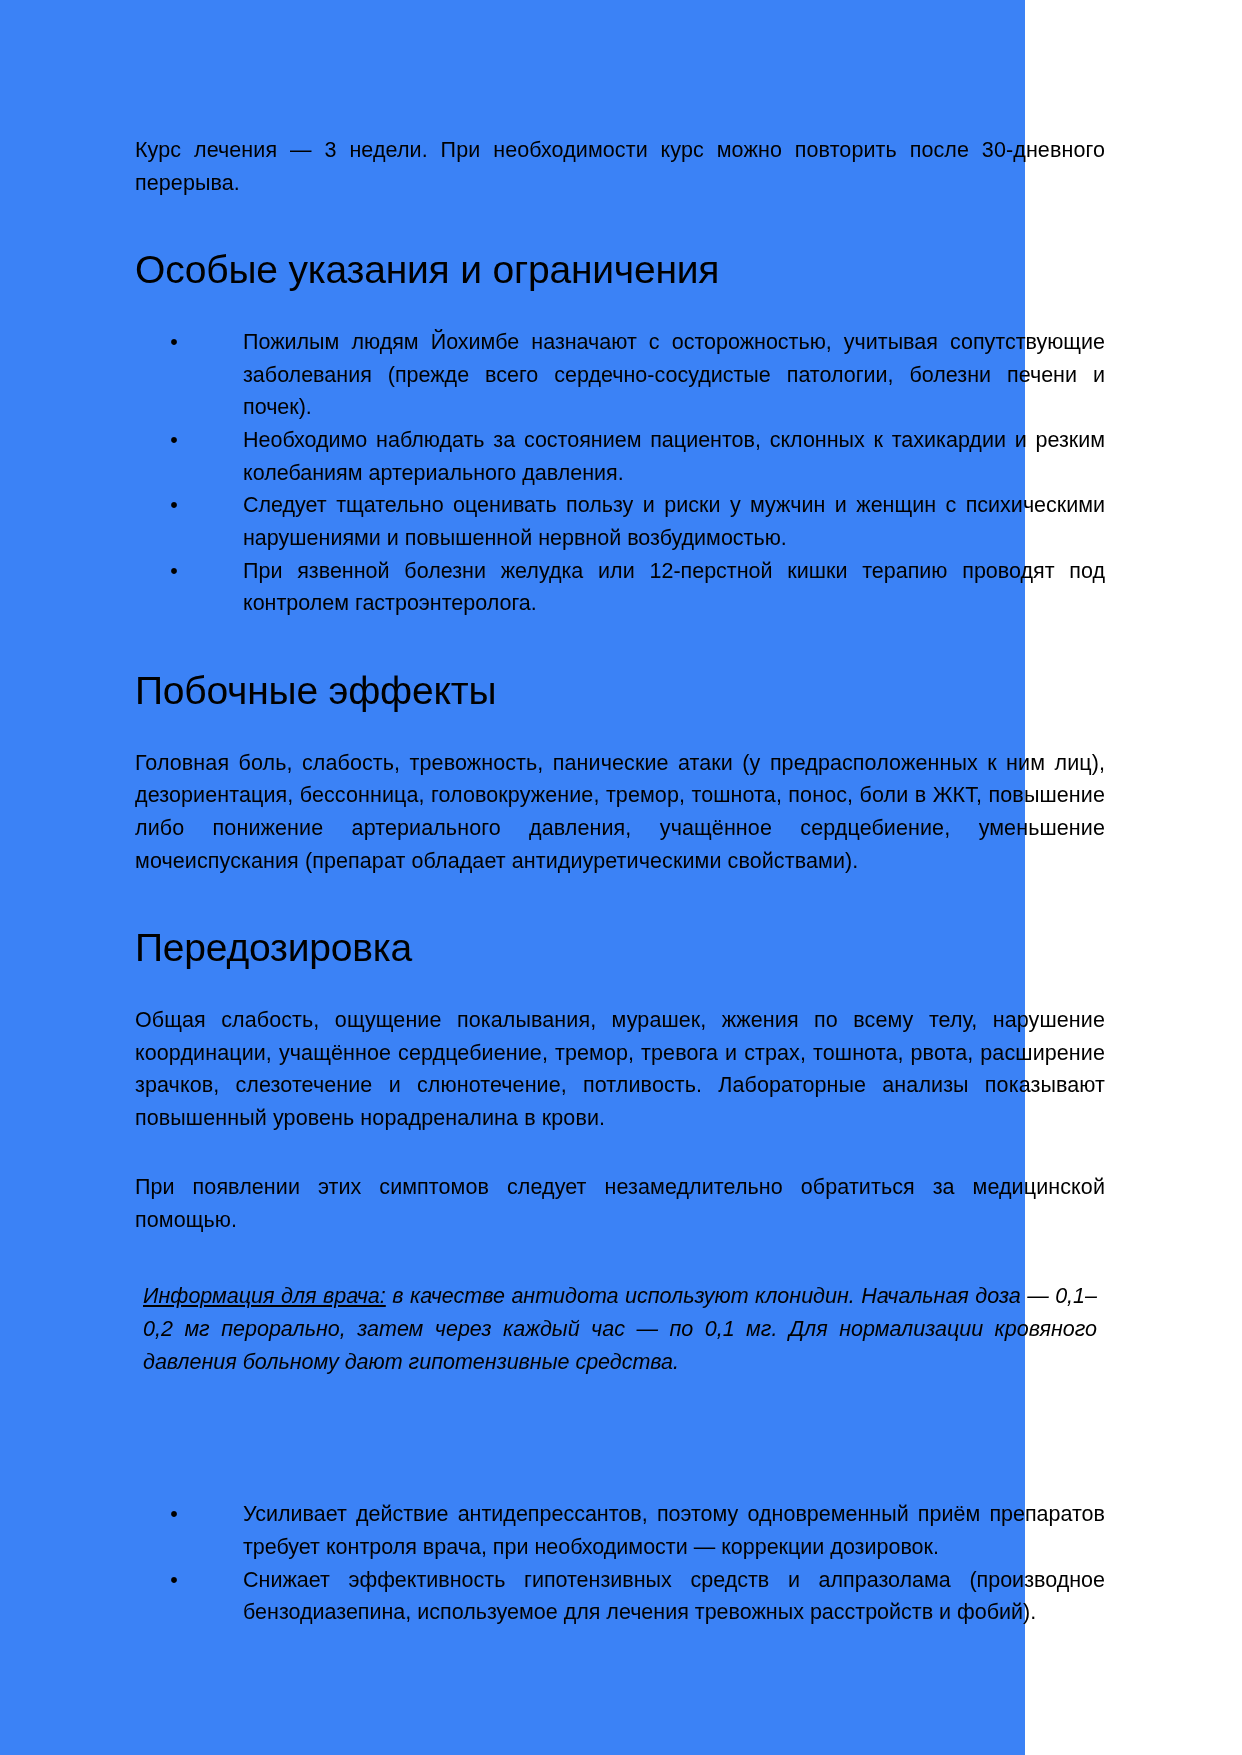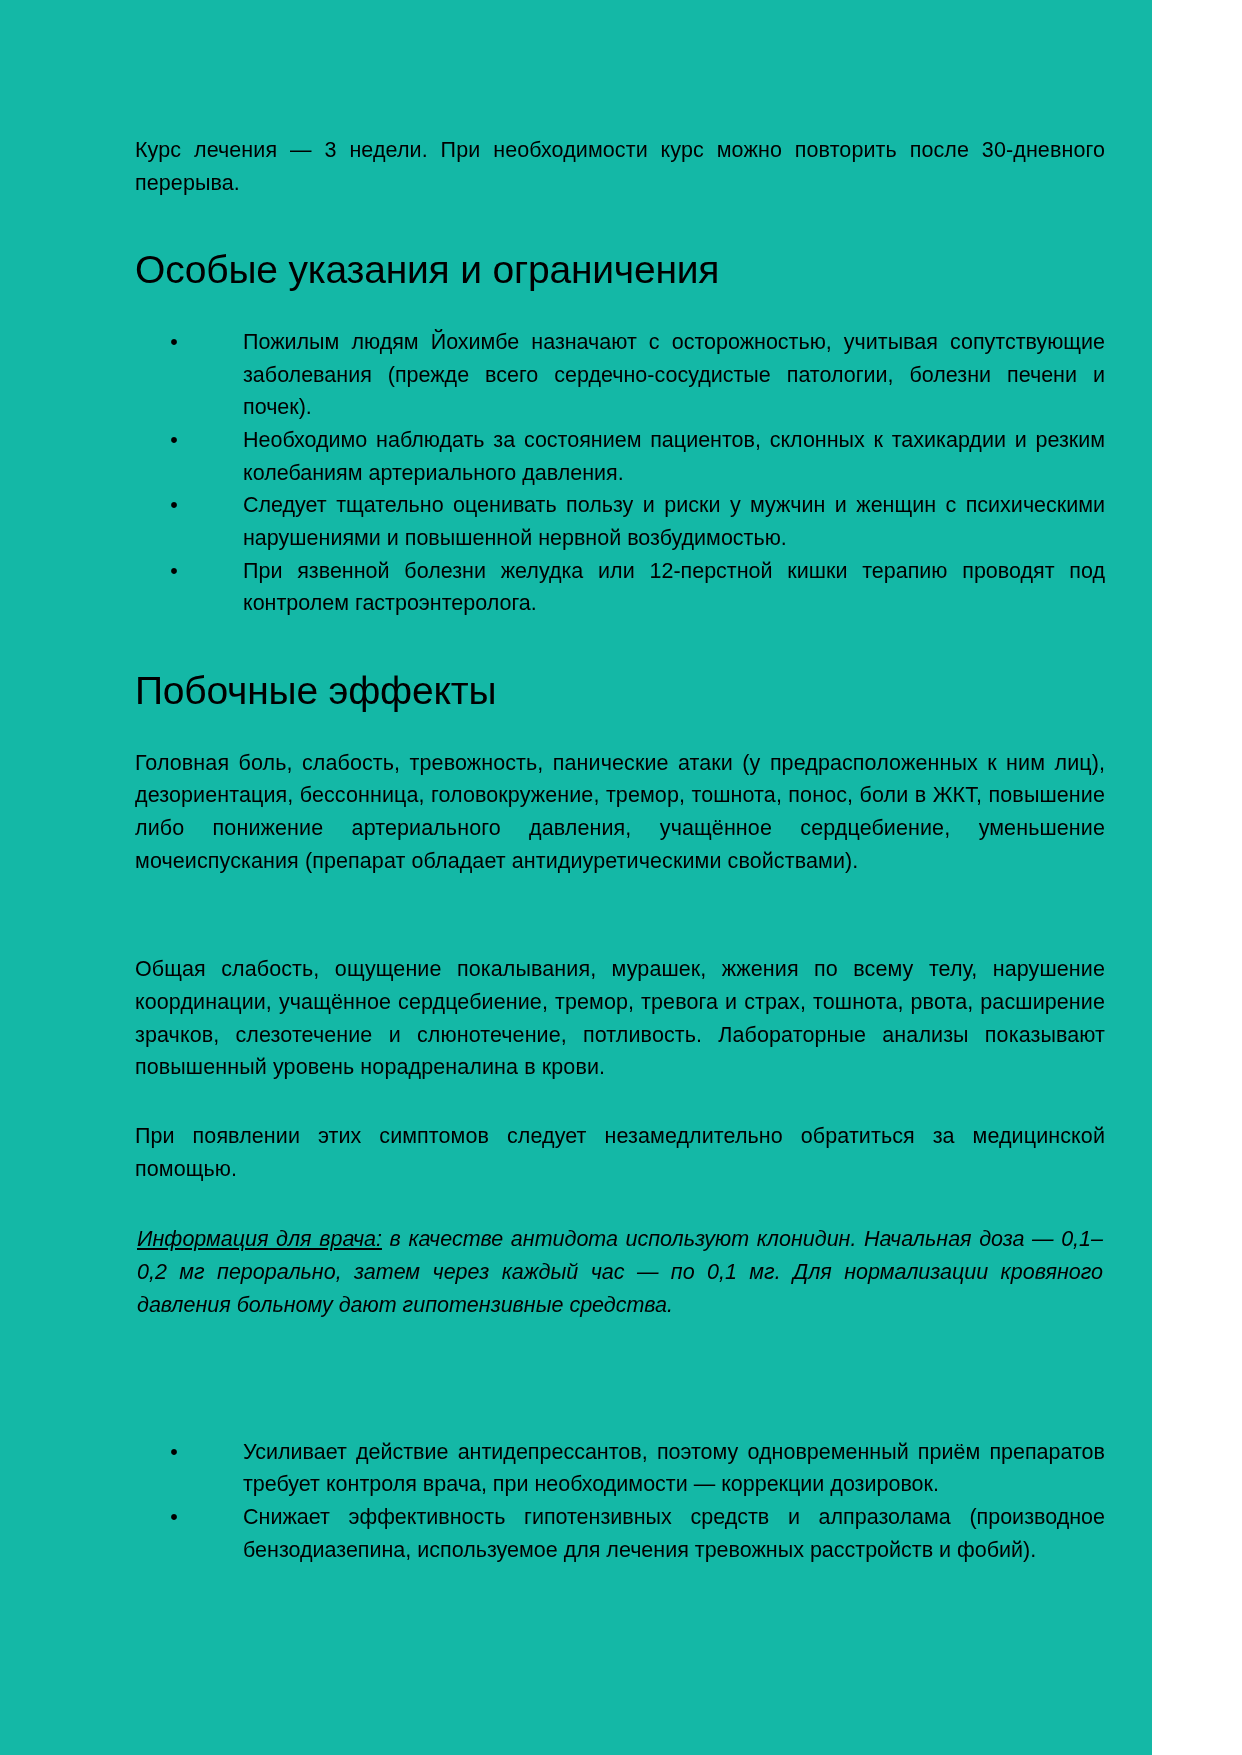--- a/index.html
+++ b/index.html
@@ -10,24 +10,24 @@
   }
   body {
     width: 1242px;
     height: 1755px;
     font-family: "Liberation Sans", sans-serif;
     color: #000000;
     -webkit-font-smoothing: antialiased;
   }
   .page {
     box-sizing: border-box;
-    width: 1152px;
+    width: 1025px;
     min-height: 1755px;
     padding: 134px 137px 0 135px;
-    background: #14b8a6;
+    background: #3b82f6;
   }
   .doc-body {
     width: 970px;
   }
   p.para {
     margin: 0 0 0 0;
     font-size: 21.5px;
     line-height: 1.52;
     text-align: justify;
     text-justify: inter-word;
@@ -74,21 +74,21 @@
     display: block;
     margin-left: 43px;
   }
   
   .para, .li-text { text-align-last: left; }
   .underline-lead {
     text-decoration: underline;
     font-style: italic;
   }
   .para-italic {
-    margin: 2px;
+    margin: 8px;
     font-size: 21.5px;
     line-height: 1.52;
     font-style: italic;
     text-align: justify;
     text-align-last: left;
   }
 </style>
 </head>
 <body>
 
@@ -125,20 +125,21 @@
     <div class="heading-block-top"></div>
 
     <h2 class="heading">Побочные эффекты</h2>
 
     <div class="heading-block-bottom"></div>
 
     <p class="para">Головная боль, слабость, тревожность, панические атаки (у предрасположенных к ним лиц), дезориентация, бессонница, головокружение, тремор, тошнота, понос, боли в ЖКТ, повышение либо понижение артериального давления, учащённое сердцебиение, уменьшение мочеиспускания (препарат обладает антидиуретическими свойствами).</p>
 
     <div class="heading-block-top"></div>
 
+    <h2 class="heading">Передозировка</h2>
 
     <div class="heading-block-bottom"></div>
 
     <p class="para">Общая слабость, ощущение покалывания, мурашек, жжения по всему телу, нарушение координации, учащённое сердцебиение, тремор, тревога и страх, тошнота, рвота, расширение зрачков, слезотечение и слюнотечение, потливость. Лабораторные анализы показывают повышенный уровень норадреналина в крови.</p>
 
     <div class="gap-md"></div>
 
     <p class="para">При появлении этих симптомов следует незамедлительно обратиться за медицинской помощью.</p>
 
     <div class="gap-md"></div>

